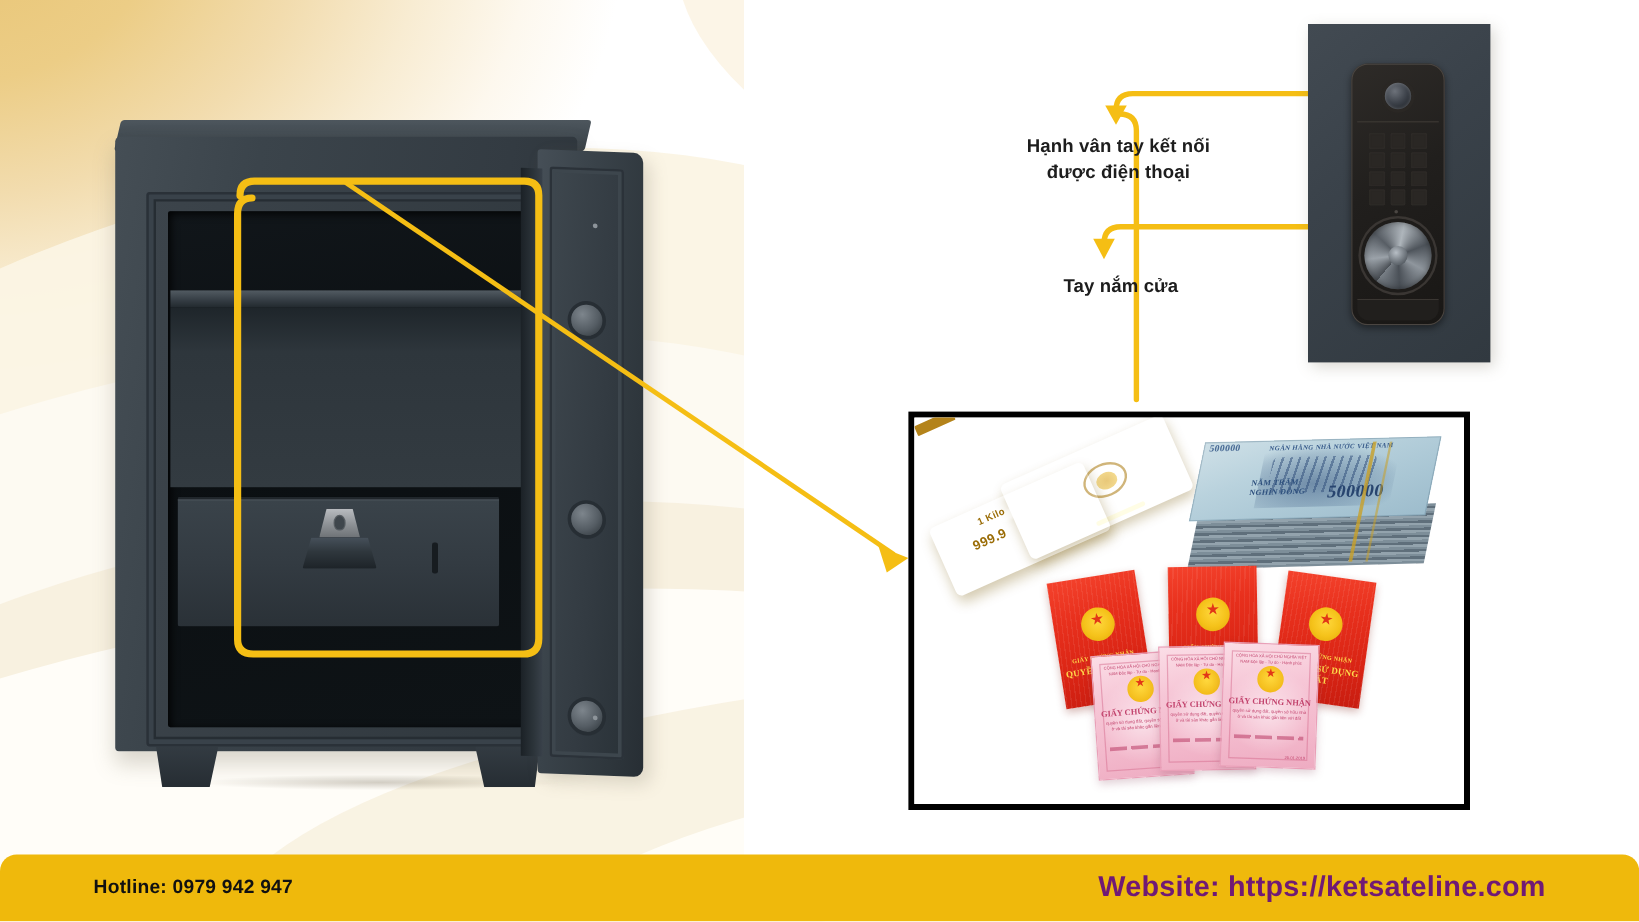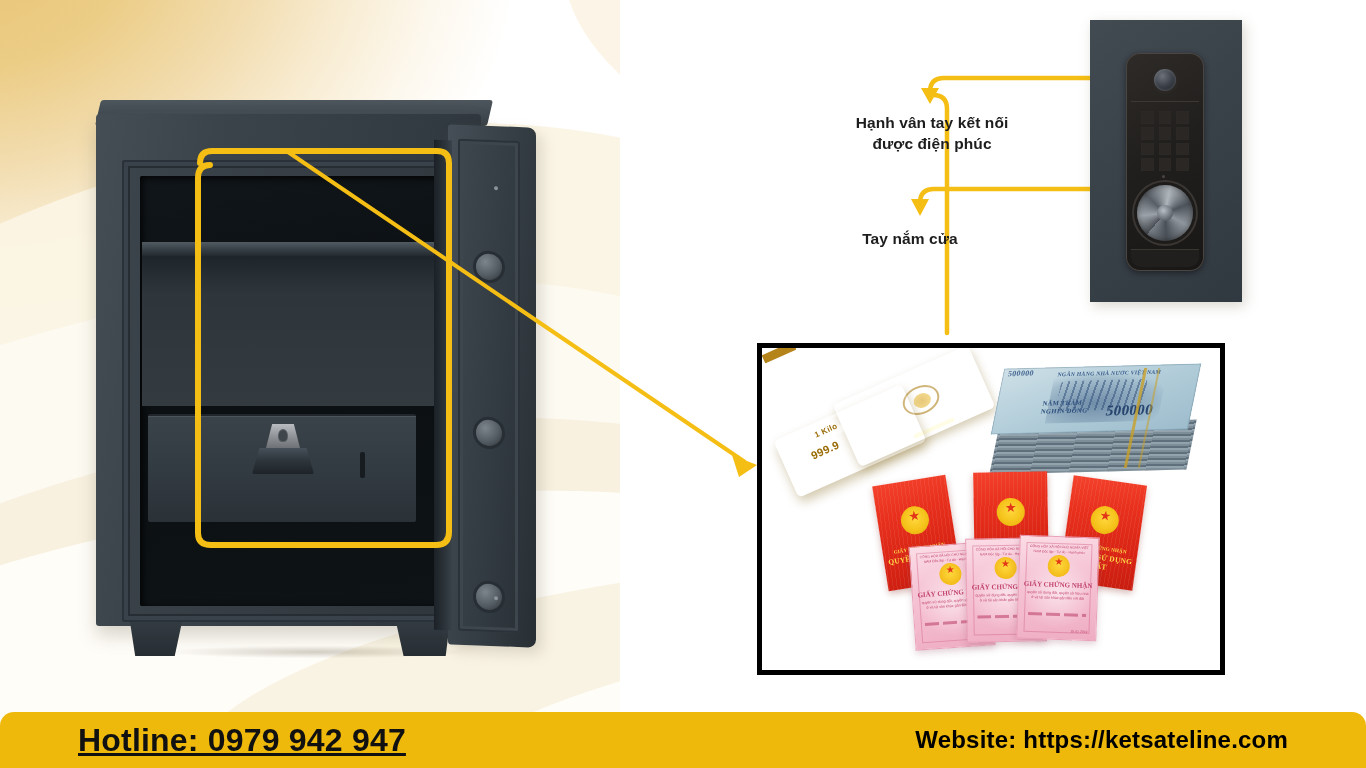--- a/index.html
+++ b/index.html
@@ -156,21 +156,21 @@
       conic-gradient(from 220deg, #4a4f55, #9ba2a9 12%, #585e65 26%, #aeb5bb 42%, #4e545b 58%, #8f969d 72%, #4a5057 88%, #787f86 100%);
     box-shadow: 0 0 0 3px #1e1c1a, 0 0 0 5px #3a3633, inset 0 0 6px rgba(0,0,0,.45);
   }
   .knob:after { content:""; position:absolute; left:20px; top:20px; width:16px; height:16px; border-radius:50%;
      background:radial-gradient(circle at 40% 35%, #b7bec5, #6a7178 60%, #3c4248); }
   .lock-foot { position:absolute; left:5px; top:196px; width:68px; height:18px; border-top:1px solid #3a3632; border-radius:0 0 10px 10px; background:#211f1d;}
 
   
   .callout { position:absolute; text-align:center; color:#1d1d1d; font-weight:bold; font-size:15.5px; line-height:1.38; letter-spacing:.1px; }
   .callout-1 { left:828px; top:112px; width:208px; }
-  .callout-2 { left:816px; top:228px; width:188px; }
+  .callout-2 { left:840px; top:228px; width:188px; }
 
   
   .photo-box {
     position:absolute; left:757px; top:343px; width:468px; height:332px;
     background:#ffffff; border:5px solid #000000;
   }
   .pb-inner { position:absolute; inset:0; overflow:hidden; background:#fff; }
 
   
   .bar { position:absolute; border-radius:5px; }
@@ -284,22 +284,22 @@
   .p-line { position:absolute; left:10px; right:10px; top:76px; height:3px;
       background:repeating-linear-gradient(90deg, rgba(190,70,110,.6) 0 14px, rgba(0,0,0,0) 14px 18px); }
   .p-date { position:absolute; right:8px; bottom:6px; font-size:3.4px; color:#c2436d; }
 
   
   .footer {
     position:absolute; left:0; top:712px; width:1366px; height:56px;
     background:#efb90c; border-radius:14px 14px 0 0;
     display:flex; align-items:center;
   }
-  .footer-hotline { position:absolute; left:78px; color:#111; font-weight:bold; font-size:32px; letter-spacing:.2px;text-decoration:underline; }
-  .footer-website { position:absolute; right:78px; color:#000000; font-weight:bold; font-size:24px; letter-spacing:.2px; }
+  .footer-hotline { position:absolute; left:78px; color:#111; font-weight:bold; font-size:16px; letter-spacing:.2px; }
+  .footer-website { position:absolute; right:78px; color:#701a75; font-weight:bold; font-size:24px; letter-spacing:.2px; }
 </style>
 </head>
 <body>
 
 <div id="stage">
 
   <div class="bg-layer">
     <div class="bg-gold"></div>
     <div class="swoosh sw-top"></div>
     <div class="swoosh sw1"></div>
@@ -383,21 +383,21 @@
         <div class="key"></div>
       </div>
       <div class="dot-ind"></div>
       <div class="knob"></div>
       <div class="lock-foot"></div>
     </div>
   </div>
 
   <div class="callout callout-1">
     <div>Hạnh vân tay kết nối</div>
-    <div>được điện phúc</div>
+    <div>được điện thoại</div>
   </div>
   <div class="callout callout-2">
     <div>Tay nắm cửa</div>
   </div>
 
   <div class="photo-box">
     <div class="pb-inner">
 
       <div>
         <div class="bar bar-back"></div>

